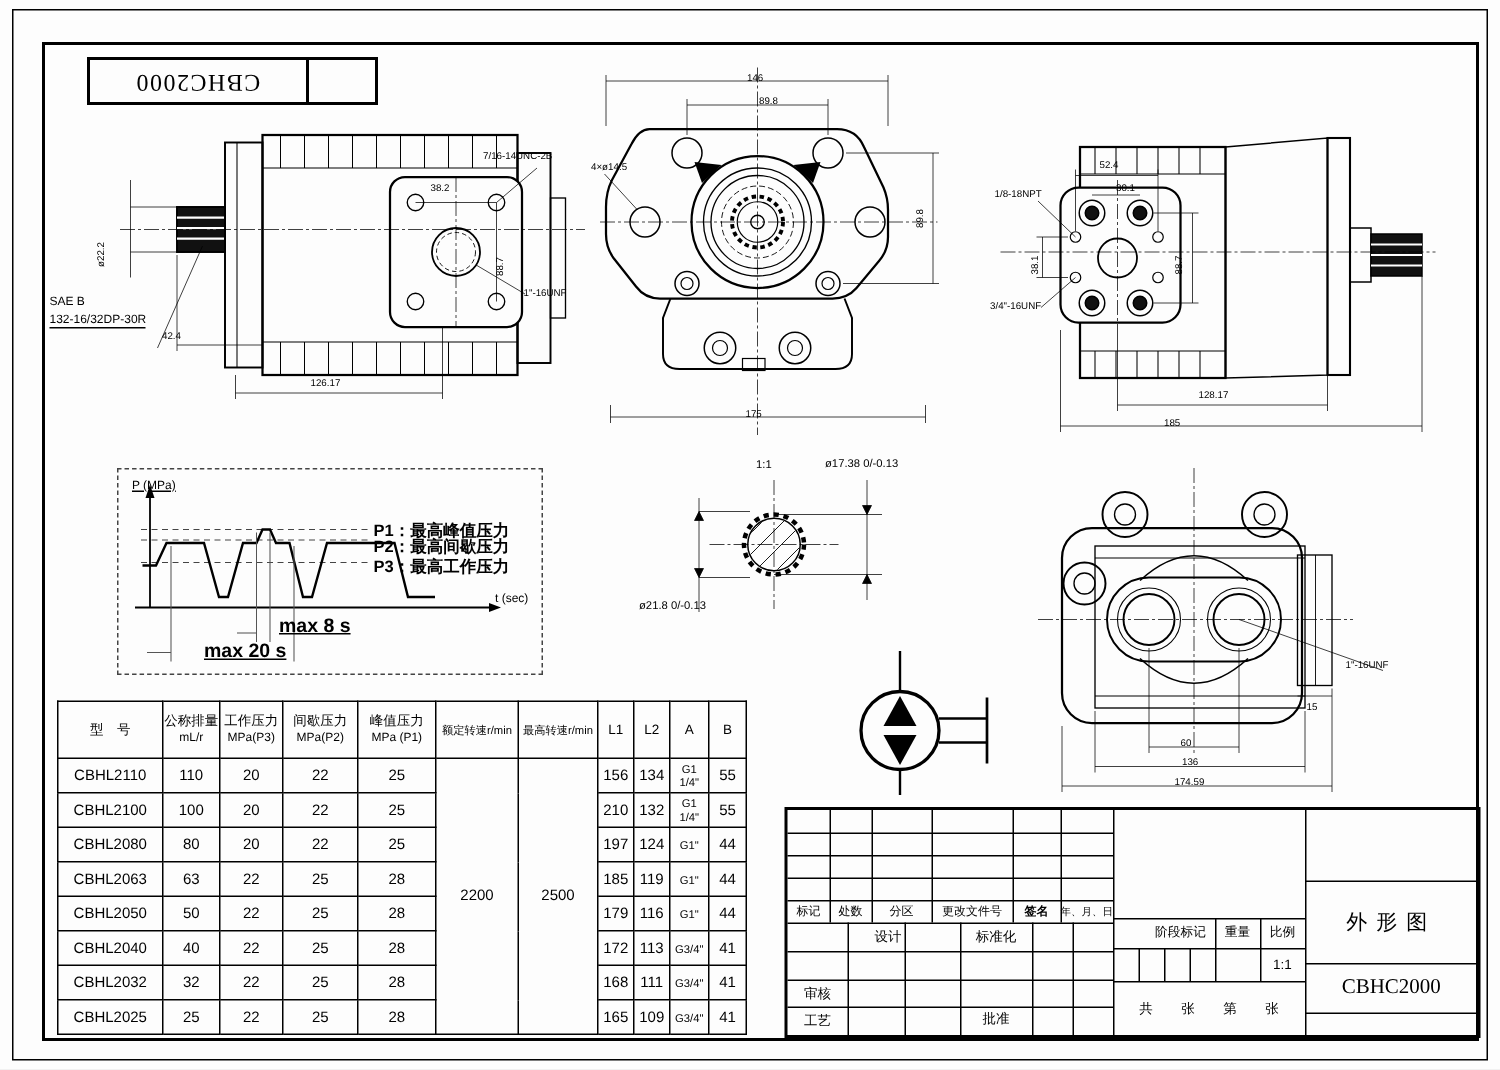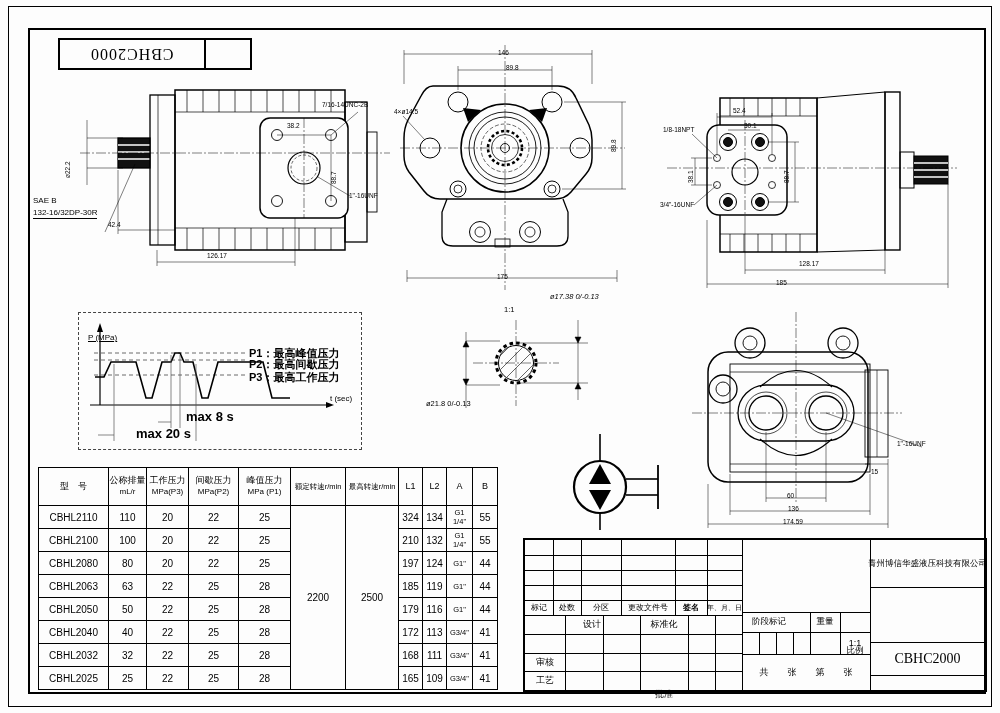--- a/index.html
+++ b/index.html
@@ -11,21 +11,21 @@
   .stamp-box{left:58px;top:38px;width:144px;height:28px;border:2px solid #000;
              display:flex;align-items:center;justify-content:center;}
   .stamp-ext{left:204px;top:38px;width:46px;height:28px;border:2px solid #000;border-left:none;}
   .stamp-text{transform:rotate(180deg);font-family:"Liberation Serif","DejaVu Serif",serif;
               font-size:16px;letter-spacing:1px;}
   .lbl{position:absolute;white-space:nowrap;color:#000;}
   .d6{font-size:6.5px;}
   .d7{font-size:7.5px;}
   .d8{font-size:8px;}
   .d11{font-size:11px;font-weight:bold;}
-  .d13{font-size:13px;font-weight:bold;}
+  .d13{font-size:13px;font-weight:bold;text-decoration:underline;}
   .vert{transform:rotate(-90deg);transform-origin:left top;}
   .u{border-bottom:1px solid #000;padding-bottom:1px;}
   svg{position:absolute;overflow:visible;}
   
   .chart-box{left:78px;top:312px;width:282px;height:136px;border:1.5px dashed #444;}
   
   .parts{left:38px;top:467px;border-collapse:collapse;table-layout:fixed;}
   .parts td{border:1px solid #000;text-align:center;vertical-align:middle;
             font-size:10px;padding:0;overflow:hidden;}
   .parts .hd{font-size:9px;line-height:1.3;}
@@ -349,21 +349,21 @@
     <g stroke="#555" stroke-width="0.7">
       <line x1="93" y1="43" x2="93" y2="116"></line>
         <line x1="102" y1="43" x2="102" y2="116"></line>
       <line x1="80" y1="110" x2="93" y2="110"></line>
       <line x1="36" y1="52" x2="36" y2="129"></line>
         <line x1="118" y1="52" x2="118" y2="129"></line>
       <line x1="20" y1="123" x2="36" y2="123"></line>
     </g>
   </svg>
 
-  <span class="lbl d8" style="left:88px;top:333px;text-decoration:underline;">P (MPa)</span>
+  <span class="lbl d8" style="left:88px;top:319px;text-decoration:underline;">P (MPa)</span>
   <span class="lbl d8" style="left:330px;top:394px;">t (sec)</span>
   <span class="lbl d11" style="left:249px;top:346px;">P1：最高峰值压力</span>
   <span class="lbl d11" style="left:249px;top:357px;">P2：最高间歇压力</span>
   <span class="lbl d11" style="left:249px;top:370px;">P3：最高工作压力</span>
   <span class="lbl d13" style="left:186px;top:409px;">max 8 s</span>
   <span class="lbl d13" style="left:136px;top:426px;">max 20 s</span>
 
   <span class="lbl d8" style="left:33px;top:196px;">SAE B</span>
   <span class="lbl d8 u" style="left:33px;top:208px;">132-16/32DP-30R</span>
   <span class="lbl d6 vert" style="left:64px;top:178px;">ø22.2</span>
@@ -389,21 +389,21 @@
   <span class="lbl d6" style="left:799px;top:260px;">128.17</span>
   <span class="lbl d6" style="left:776px;top:279px;">185</span>
 
   <span class="lbl d6" style="left:897px;top:440px;">1"-16UNF</span>
   <span class="lbl d6" style="left:871px;top:468px;">15</span>
   <span class="lbl d6" style="left:787px;top:492px;">60</span>
   <span class="lbl d6" style="left:788px;top:505px;">136</span>
   <span class="lbl d6" style="left:783px;top:518px;">174.59</span>
 
   <span class="lbl d7" style="left:504px;top:305px;">1:1</span>
-  <span class="lbl d7" style="left:550px;top:292px;font-style:italic;">ø17.38 0/-0.13</span>
+  <span class="lbl d7" style="left:550px;top:304px;">ø17.38 0/-0.13</span>
   <span class="lbl d7" style="left:426px;top:399px;text-align:right;">ø21.8 0/-0.13</span>
 
   <table class="abs parts">
     <colgroup>
       <col style="width:70px">
         <col style="width:38px">
         <col style="width:42px">
         <col style="width:50px">
       <col style="width:52px">
         <col style="width:55px">
@@ -455,21 +455,21 @@
           </td>
     </tr>
     <tr style="height:23px">
       <td>CBHL2110</td>
           <td>110</td>
           <td>20</td>
       <td>22</td>
           <td>25</td>
       <td rowspan="8">2200</td>
       <td rowspan="8">2500</td>
-      <td>324</td>
+      <td>156</td>
           <td>134</td>
       <td class="sm">G1 1/4"</td>
           <td>55</td>
     </tr>
     <tr style="height:23px">
       <td>CBHL2100</td>
           <td>100</td>
           <td>20</td>
       <td>22</td>
           <td>25</td>
@@ -586,29 +586,29 @@
     <div class="tb-t" style="left:28px;top:60px;width:28px;height:15px;font-size:8px;">处数</div>
     <div class="tb-t" style="left:56px;top:60px;width:40px;height:15px;font-size:8px;">分区</div>
     <div class="tb-t" style="left:96px;top:60px;width:54px;height:15px;font-size:8px;">更改文件号</div>
     <div class="tb-t" style="left:150px;top:60px;width:32px;height:15px;font-size:8px;font-weight:bold;">签名</div>
     <div class="tb-t" style="left:182px;top:60px;width:35px;height:15px;font-size:7px;">年、月、日</div>
 
     <div class="tb-t" style="left:0;top:75px;width:40px;height:19px;padding-left:47px;">设计</div>
     <div class="tb-t" style="left:115px;top:75px;width:48px;height:19px;">标准化</div>
     <div class="tb-t" style="left:0;top:113px;width:40px;height:18px;">审核</div>
     <div class="tb-t" style="left:0;top:131px;width:40px;height:19px;">工艺</div>
-    <div class="tb-t" style="left:115px;top:145px;width:48px;height:19px;">批准</div>
-
-    <div class="tb-t" style="left:210px;top:72px;width:68px;height:20px;font-size:8.5px;">阶段标记</div>
+    <div class="tb-t" style="left:115px;top:130px;width:48px;height:19px;">批准</div>
+
+    <div class="tb-t" style="left:228px;top:72px;width:68px;height:20px;font-size:8.5px;">阶段标记</div>
     <div class="tb-t" style="left:285px;top:72px;width:30px;height:20px;font-size:8.5px;">重量</div>
-    <div class="tb-t" style="left:315px;top:72px;width:30px;height:20px;font-size:8.5px;margin-top:29px;">比例</div>
+    <div class="tb-t" style="left:315px;top:72px;width:30px;height:20px;font-size:8.5px;">比例</div>
     <div class="tb-t" style="left:315px;top:92px;width:30px;height:22px;font-size:9px;">1:1</div>
     <div class="tb-t" style="left:217px;top:114px;width:128px;height:36px;justify-content:space-around;padding:0 8px;box-sizing:border-box;">
       <span>共</span>
       <span>张</span>
       <span>第</span>
       <span>张</span>
     </div>
-    <div class="tb-t" style="left:345px;top:0;width:115px;height:47px;font-size:8.5px;">青州博信华盛液压科技有限公司</div>
+    <div class="tb-t" style="left:345px;top:47px;width:115px;height:55px;font-size:14px;letter-spacing:6px;">外形图</div>
     <div class="tb-t" style="left:345px;top:102px;width:115px;height:33px;font-size:14px;font-family:'Liberation Serif','DejaVu Serif',serif;">CBHC2000</div>
   </div>
 
 </div>
 
 </body></html>

